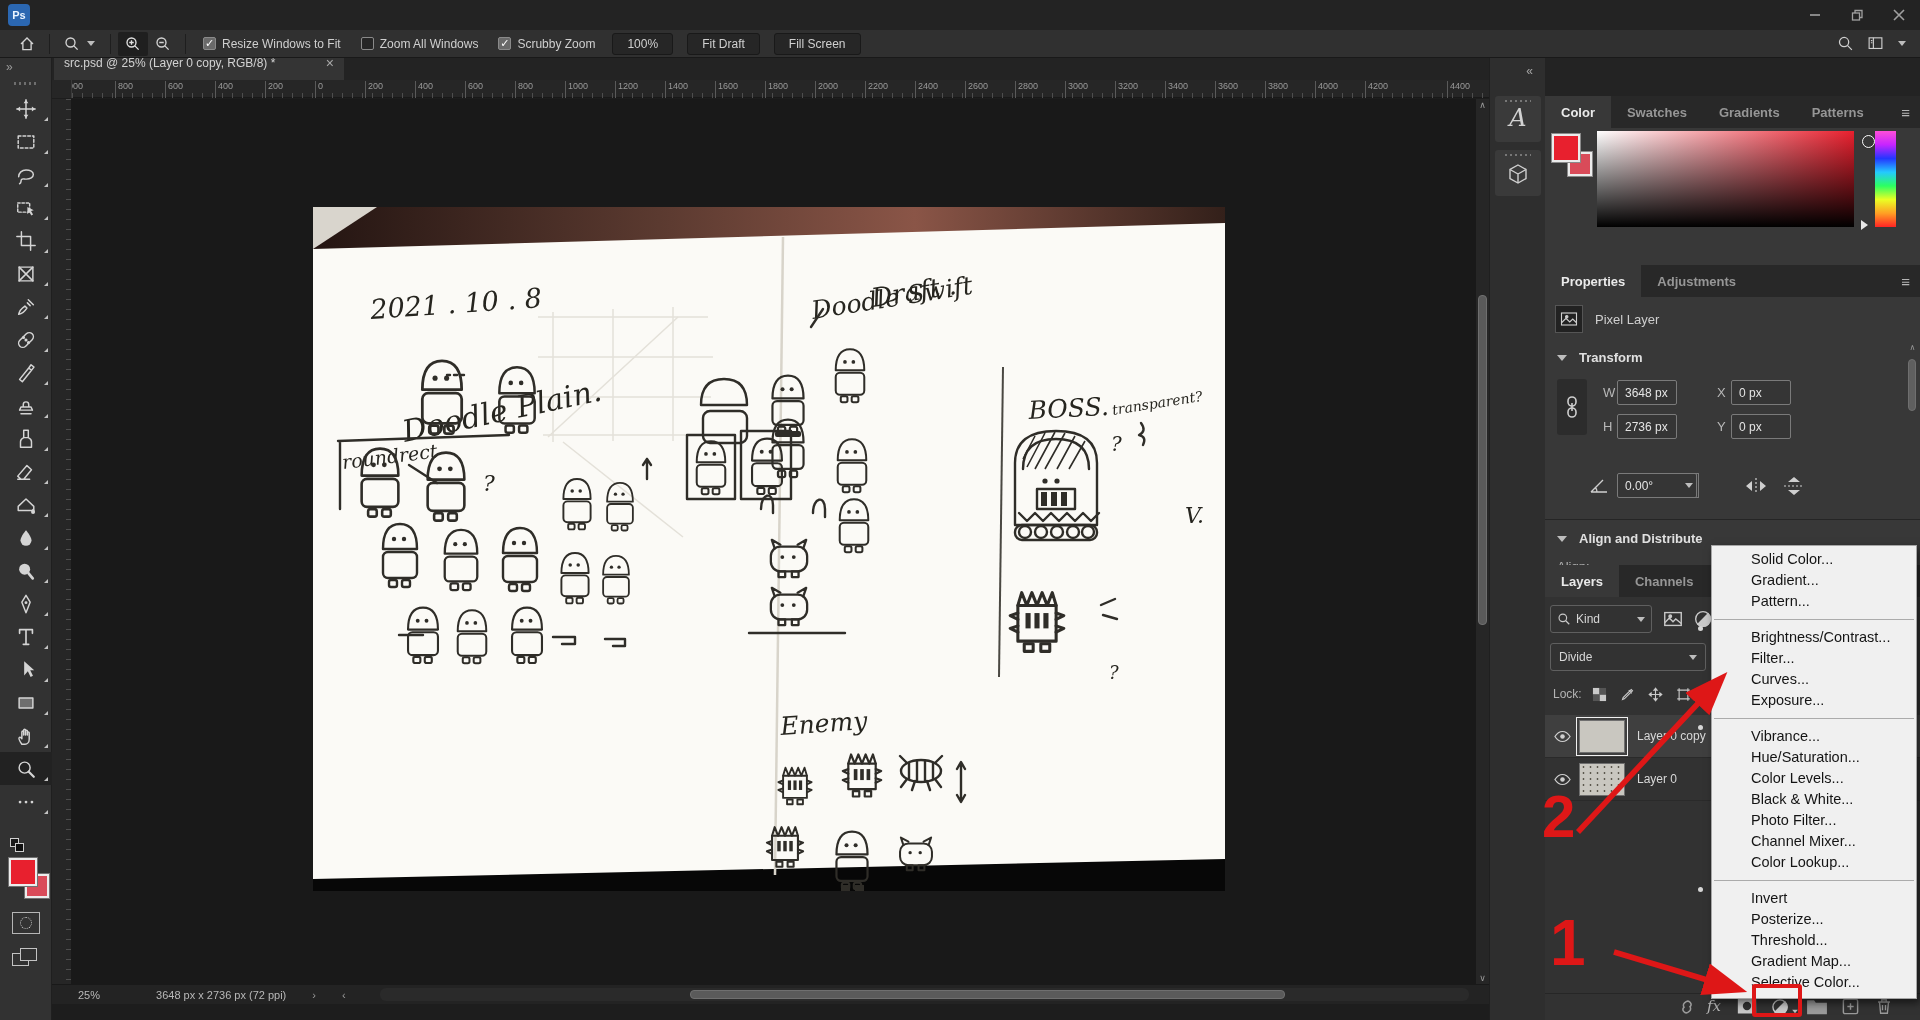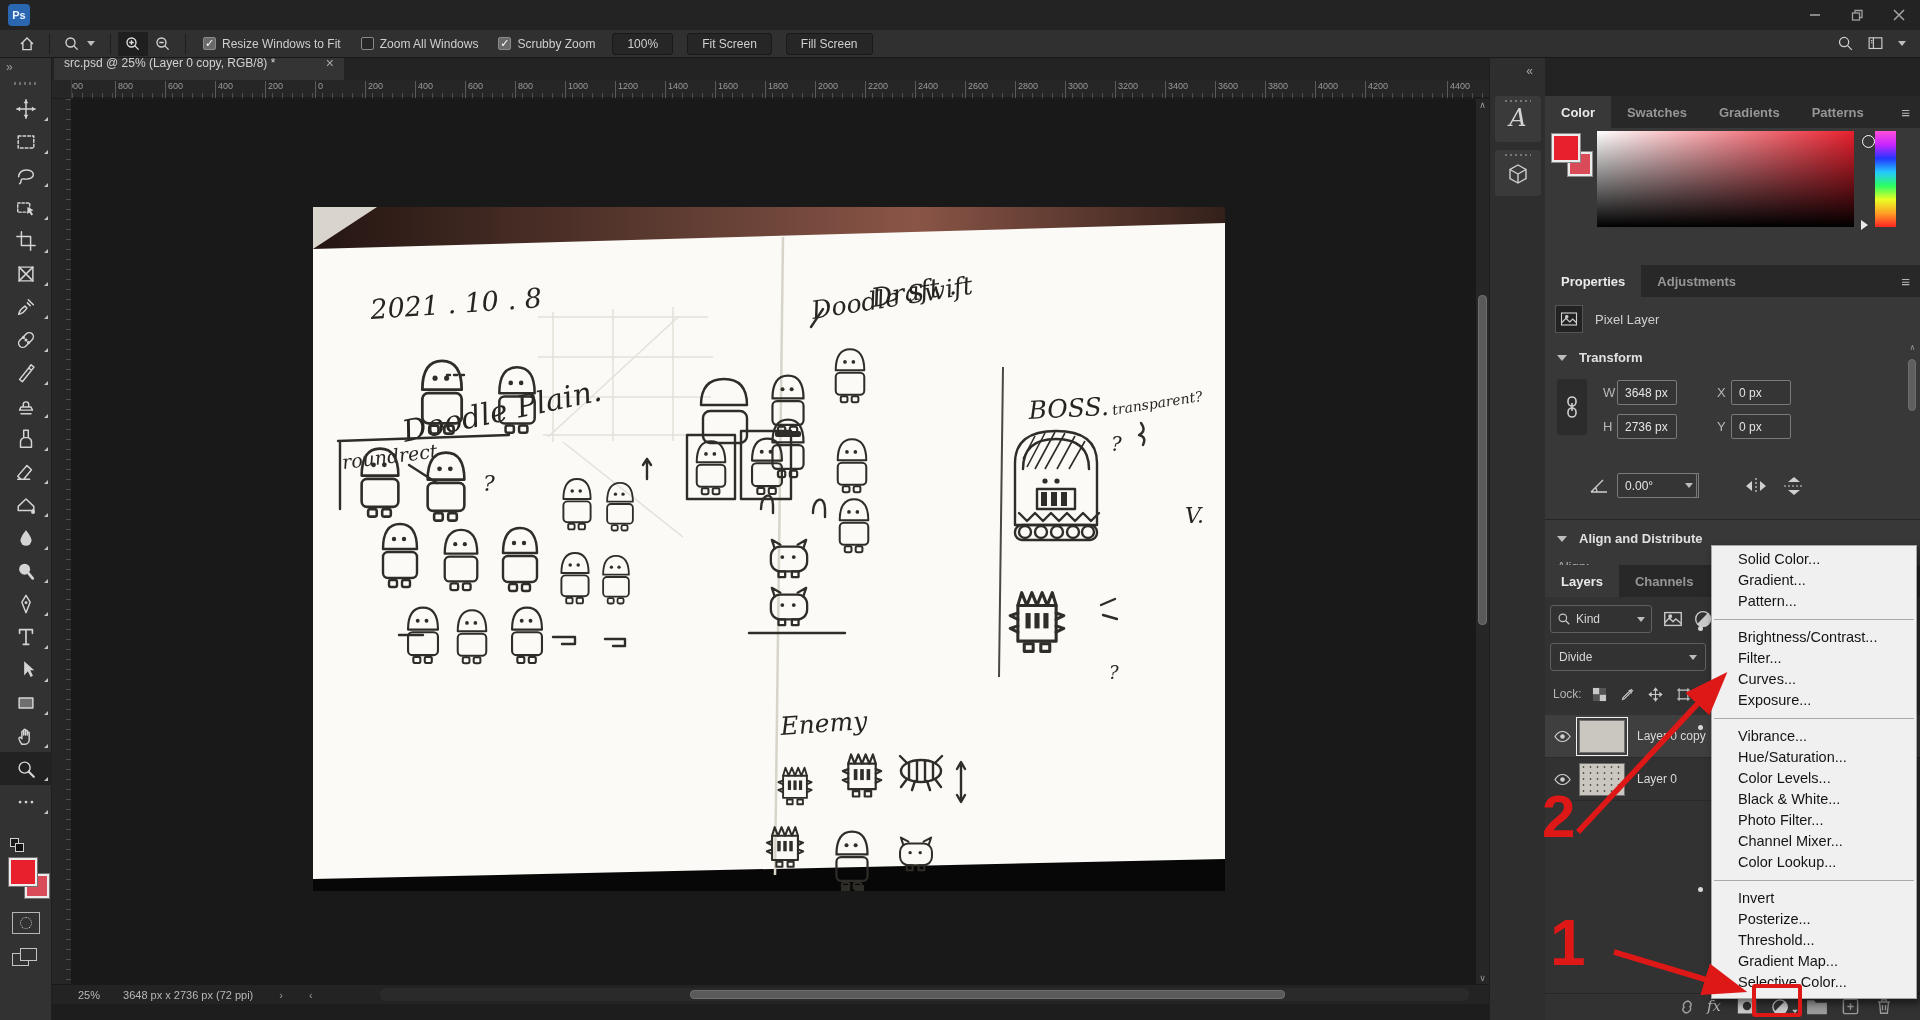--- a/index.html
+++ b/index.html
@@ -79,21 +79,21 @@
             background-image:repeating-linear-gradient(to bottom,#4e4e4e 0 1px,transparent 1px 10px);
             background-size:5px 100%; background-position:right 0 top 0; background-repeat:no-repeat; }
   #photo { position:absolute; left:261px; top:108px; width:912px; height:684px; background:#070707; }
   #vscroll { position:absolute; right:0; top:0; width:13px; height:100%; background:#262626; }
   #vscroll .thumb { position:absolute; left:2px; top:196px; width:9px; height:330px; background:#5a5a5a; border-radius:4px; }
   #vscroll .arr { position:absolute; left:0; width:13px; text-align:center; color:#9a9a9a; font-size:9px; }
 
   #statusbar { position:absolute; left:0; bottom:0; width:100%; height:20px; background:#232323;
                border-top:1px solid #191919; display:flex; align-items:center; font-size:11px; color:#b8b8b8; }
   #status-zoom { margin-left:26px; }
-  #status-dims { margin-left:23px; }
+  #status-dims { margin-left:56px; }
   .status-chev { color:#9a9a9a; margin-left:26px; font-size:11px; }
   #hscroll { position:absolute; left:328px; right:20px; top:3px; height:13px; background:#2a2a2a; border-radius:6px; }
   #hscroll .thumb { position:absolute; left:310px; width:595px; top:2px; height:9px; background:#5a5a5a; border-radius:4px; }
 
   
   #sketch-svg { position:absolute; left:0; top:0; }
   .hw { font-family:"DejaVu Serif", serif; font-style:italic; fill:#26251f; }
   .doodle { stroke:#2f2d28; stroke-width:2.4; stroke-linecap:round; stroke-linejoin:round; fill:none; }
 
   
@@ -184,21 +184,21 @@
   .layer-row.selected .thumb { outline:1.5px solid #f0f0f0; outline-offset:2px; }
   .thumb.speckled { background-image:radial-gradient(#5c584e 1px, transparent 1.2px); background-size:7px 6px; }
   .layer-name { margin-left:12px; font-size:12px; color:#d8d8d8; }
   #layers-bottom { position:absolute; left:0; bottom:0; width:100%; height:27px; background:#323232;
                    border-top:1px solid #262626; display:flex; align-items:center; }
   .lb-ic { position:absolute; top:3px; display:flex;text-align:right; }
 
   
   #adj-menu { position:absolute; left:1711px; top:545px; width:206px; background:#f0f0f0;
               border:1px solid #a6a6a6; box-shadow:3px 4px 8px rgba(0,0,0,.55); z-index:50; padding:3px 0 5px 0; }
-  #adj-menu .menu-item { list-style:none; height:21px; line-height:21px; padding-left:26px;
+  #adj-menu .menu-item { list-style:none; height:21px; line-height:21px; padding-left:39px;
                          font-size:14.5px; color:#141414; white-space:nowrap; }
   #adj-menu .menu-sep { height:1px; background:#ababab; margin:7px 2px; }
 
   
   #annotations { position:absolute; left:0; top:0; width:1920px; height:1020px; z-index:60; pointer-events:none; }
   .ann-num { position:absolute; z-index:61; color:#de1717; font-weight:bold; pointer-events:none;
              font-family:"Liberation Sans", sans-serif; }
   #ann-2 { left:1542px; top:782px; font-size:60px; }
   #ann-1 { left:1550px; top:906px; font-size:64px; }
   #ann-box { position:absolute; left:1752px; top:984px; width:50px; height:33px;
@@ -268,21 +268,21 @@
           <span class="cb"></span>
           <span>Zoom All Windows</span>
         </span>
         <span class="opt-check">
           <span class="cb checked">✓</span>
           <span>Scrubby Zoom</span>
         </span>
       </span>
     <span id="options-btns" style="display:flex">
         <button class="opt-btn">100%</button>
-        <button class="opt-btn">Fit Screen</button>
+        <button class="opt-btn">Fit Draft</button>
         <button class="opt-btn">Fill Screen</button>
       </span>
     <span id="obar-right">
       <span class="obar-tile">
         <svg width="17" height="17" viewBox="0 0 24 24" fill="none" stroke="#cfcfcf" stroke-width="1.8">
             <circle cx="10" cy="10" r="6.5"></circle>
             <path d="M15 15l6 6"></path>
           </svg>
       </span>
       <span class="obar-tile">

